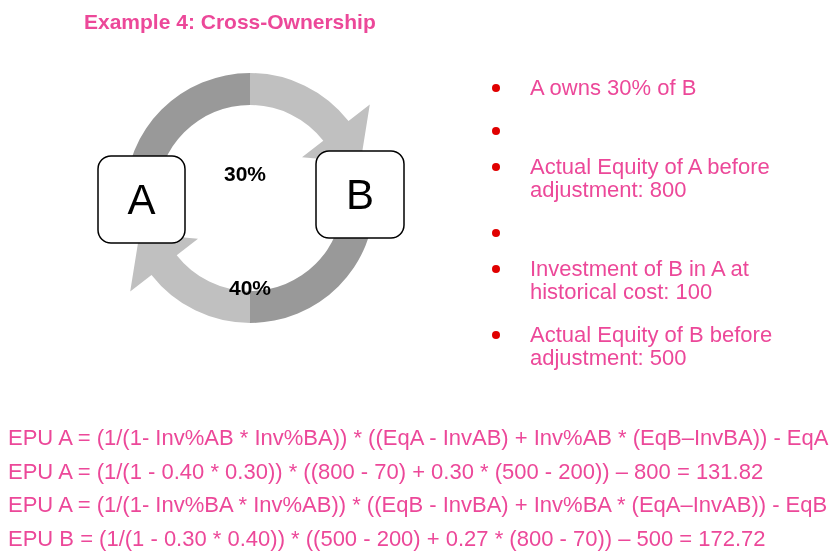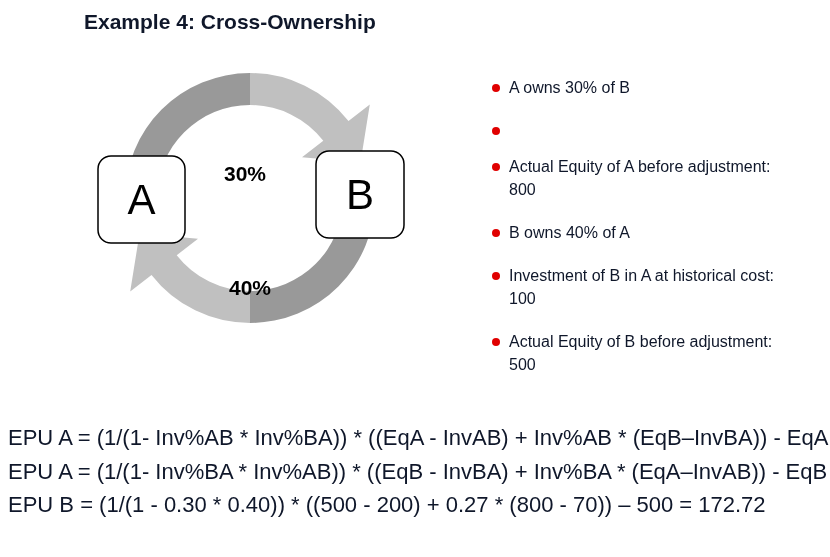--- a/index.html
+++ b/index.html
@@ -1,35 +1,35 @@
 <!DOCTYPE html>
 <html><head>
 <meta charset="utf-8">
 <style>
   html,body{margin:0;padding:0;background:#fff;}
   .page{
     position:relative;width:830px;height:557px;background:#ffffff;
-    font-family:"Liberation Sans", sans-serif;color:#0f172a;overflow:hidden;
+    font-family:"Liberation Sans", sans-serif;color:#ec4899;overflow:hidden;
   }
   .slide-title{
     position:absolute;left:84px;top:10px;
     font-size:21px;font-weight:bold;white-space:nowrap;
   }
   .diagram-svg{position:absolute;left:60px;top:60px;width:420px;height:300px;}
   .diagram-svg .entity-box{fill:#ffffff;stroke:#000000;stroke-width:1.5px;}
   .diagram-svg text{font-family:"Liberation Sans", sans-serif;fill:#000;}
   .entity-letter{font-size:42px;}
   .pct-label{font-size:21px;font-weight:bold;}
   .bullet-list{position:absolute;left:489px;top:76px;width:300px;}
   .bullet-item{display:flex;margin-bottom:20px;}
   .bullet-dot{
     flex:0 0 auto;width:8px;height:8px;border-radius:50%;
     background:#e00000;margin:8px 9px 0 3px;
   }
-  .bullet-text{font-size:16px;line-height:23px;width:268px;}
+  .bullet-text{font-size:22px;line-height:23px;width:268px;margin-left:21px;}
   .formula-block{position:absolute;left:8px;top:421px;width:822px;}
   .formula-line{font-size:22px;line-height:33.5px;white-space:nowrap;}
 </style>
 </head>
 <body>
 
 <div class="page">
 
   <div class="slide-title">Example 4: Cross-Ownership</div>
 
@@ -59,31 +59,31 @@
     </div>
     <div class="bullet-item">
       <span class="bullet-dot"></span>
     </div>
     <div class="bullet-item">
       <span class="bullet-dot"></span>
       <span class="bullet-text">Actual Equity of A before adjustment: 800</span>
     </div>
     <div class="bullet-item">
       <span class="bullet-dot"></span>
-      <span class="bullet-text">B owns 40% of A</span>
     </div>
     <div class="bullet-item">
       <span class="bullet-dot"></span>
       <span class="bullet-text">Investment of B in A at historical cost: 100</span>
     </div>
     <div class="bullet-item">
       <span class="bullet-dot"></span>
       <span class="bullet-text">Actual Equity of B before adjustment: 500</span>
     </div>
   </div>
 
   <div class="formula-block">
     <div class="formula-line">EPU A = (1/(1- Inv%AB * Inv%BA)) * ((EqA - InvAB) + Inv%AB * (EqB–InvBA)) - EqA</div>
+    <div class="formula-line">EPU A = (1/(1 - 0.40 * 0.30)) * ((800 - 70) + 0.30 * (500 - 200)) – 800 = 131.82</div>
     <div class="formula-line">EPU A = (1/(1- Inv%BA * Inv%AB)) * ((EqB - InvBA) + Inv%BA * (EqA–InvAB)) - EqB</div>
     <div class="formula-line">EPU B = (1/(1 - 0.30 * 0.40)) * ((500 - 200) + 0.27 * (800 - 70)) – 500 = 172.72</div>
   </div>
 
 </div>
 
 </body></html>

